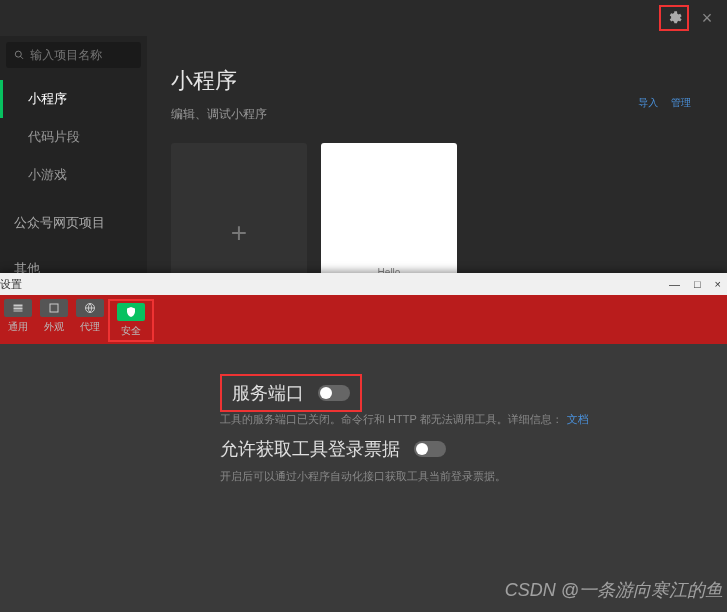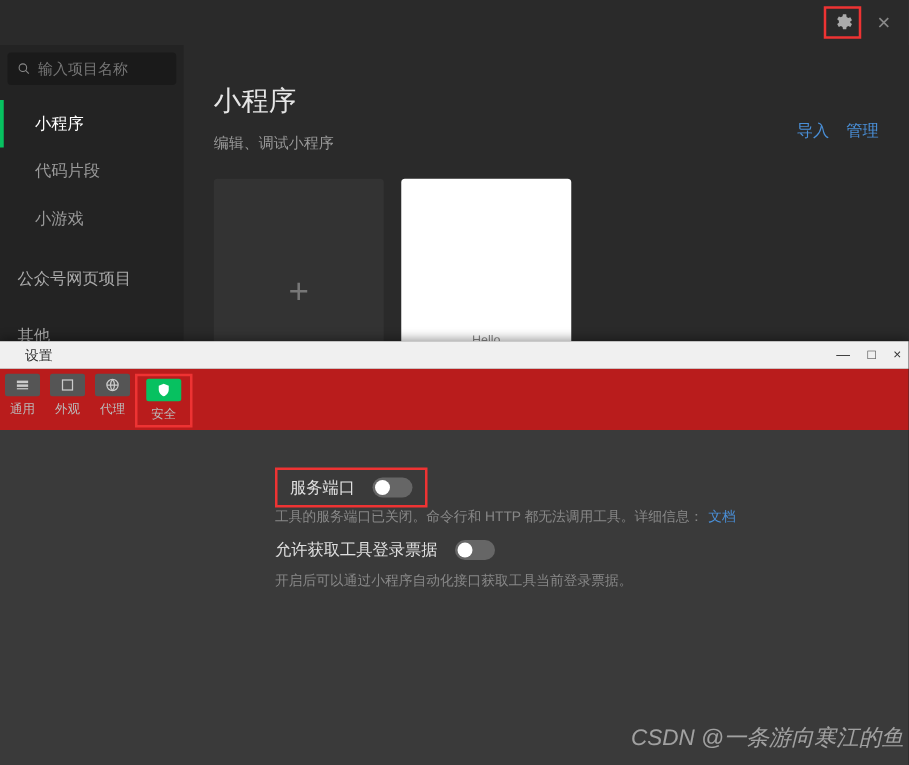--- a/index.html
+++ b/index.html
@@ -19,47 +19,47 @@
     .nav-section { margin-top: 12px; }
     .nav-header { padding: 8px 14px; font-size: 13px; color: #aaa; }
     .nav-item { padding: 10px 28px; font-size: 13px; color: #999; cursor: pointer; position: relative; }
     .nav-item.active { color: #fff; }
     .nav-item.active::before { content: ''; position: absolute; left: 0; top: 0; bottom: 0; width: 3px; background: #07c160; }
     
     
     .main { position: absolute; top: 36px; left: 147px; right: 0; bottom: 0; background: #2a2a2a; padding: 30px 24px; }
     .page-title { font-size: 22px; color: #e5e5e5; margin-bottom: 10px; }
     .page-sub { font-size: 12px; color: #999; margin-bottom: 16px; }
-    .actions { position: absolute; top: 60px; right: 24px; font-size: 13px; color: #4a90d9; }
+    .actions { position: absolute; top: 60px; right: 36px; font-size: 10px; color: #4a90d9; }
     .actions span { margin-left: 10px; cursor: pointer; }
     .cards { display: flex; gap: 14px; margin-top: 20px; }
     .card { width: 136px; height: 180px; border-radius: 3px; }
     .card.add { background: #333; display: flex; align-items: center; justify-content: center; color: #777; font-size: 28px; cursor: pointer; }
     .card.preview { background: #fff; display: flex; flex-direction: column; align-items: center; justify-content: flex-end; padding-bottom: 8px; }
     .preview-hello { font-size: 10px; color: #888; margin-bottom: 18px; }
     .preview-btn { background: #2878ff; color: #fff; font-size: 9px; padding: 3px 16px; border-radius: 2px; }
     
     
     .settings-win { position: absolute; top: 273px; left: 0; right: 0; bottom: 0; background: #3a3a3a; box-shadow: 0 -2px 8px rgba(0,0,0,0.4); }
-    .settings-titlebar { background: #f0f0f0; height: 22px; display: flex; align-items: center; padding: 0 20px; font-size: 11px; color: #333; position: relative; }
+    .settings-titlebar { background: #f0f0f0; height: 22px; display: flex; align-items: center; padding: 0 0; font-size: 11px; color: #333; position: relative; }
     .settings-titlebar .win-ctrl { position: absolute; right: 6px; display: flex; gap: 14px; font-size: 11px; color: #333; }
     .win-ctrl span { cursor: pointer; }
     .settings-tabs-wrap { background: #b91c1c; padding: 4px 0 2px 0; display: flex; }
     .tab-box { border: 2px solid #e33; display: flex; padding: 2px 3px 2px 3px; }
     .tab { width: 36px; display: flex; flex-direction: column; align-items: center; gap: 3px; cursor: pointer; }
     .tab-icon { width: 28px; height: 18px; background: #555; border-radius: 2px; display: flex; align-items: center; justify-content: center; }
     .tab-icon svg { width: 12px; height: 12px; color: #ccc; }
     .tab.active .tab-icon { background: #07c160; }
     .tab.active .tab-icon svg { color: #fff; }
     .tab-label { font-size: 10px; color: #bbb; }
     
     .settings-body { padding: 30px 40px 30px 220px; }
     .setting-row { margin-bottom: 10px; }
     .setting-head { display: flex; align-items: center; gap: 14px; margin-bottom: 8px; }
-    .setting-label { font-size: 13px; color: #e0e0e0; }
+    .setting-label { font-size: 18px; color: #e0e0e0; }
     .toggle { width: 32px; height: 16px; background: #666; border-radius: 8px; position: relative; cursor: pointer; }
     .toggle::after { content: ''; position: absolute; width: 12px; height: 12px; background: #fff; border-radius: 50%; top: 2px; left: 2px; }
     .highlight-row { border: 2px solid #e33; padding: 5px 10px; display: inline-flex; align-items: center; gap: 14px; }
     .setting-desc { font-size: 11px; color: #888; }
     .setting-desc a { color: #4a90d9; text-decoration: none; margin-left: 4px; }
     .row2 { }
     
     .watermark { position: absolute; bottom: 10px; right: 4px; font-size: 18px; color: rgba(230,230,230,0.6); font-style: italic; pointer-events: none; margin-top: 24px; }
   </style>
 </head>

